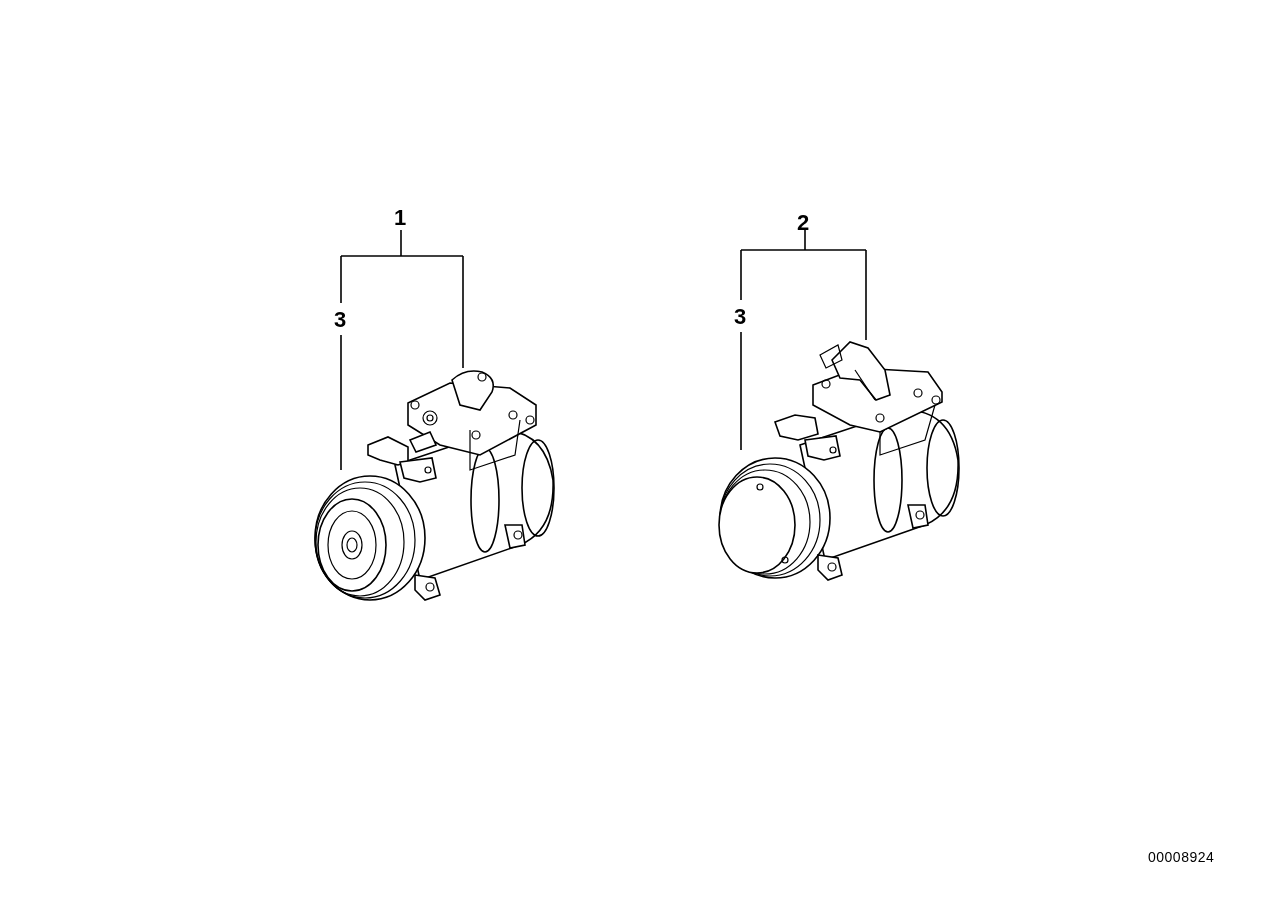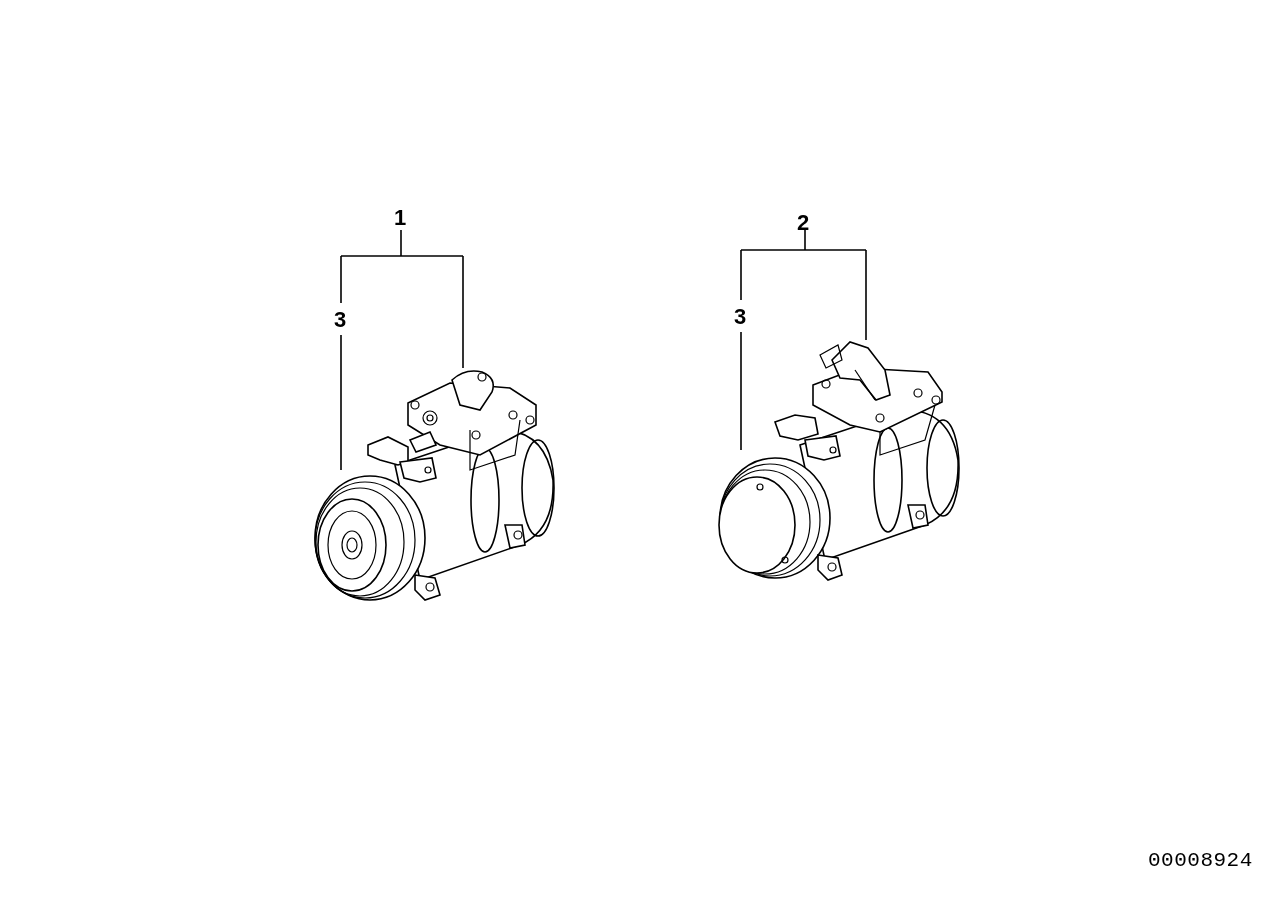--- a/index.html
+++ b/index.html
@@ -1,18 +1,18 @@
 <!DOCTYPE html>
 <html><head>
 <meta charset="utf-8">
 <style>
   html, body { margin: 0; padding: 0; background: #ffffff; }
   body { width: 1288px; height: 910px; position: relative; overflow: hidden; font-family: "Liberation Sans", sans-serif; }
   .label { position: absolute; font-weight: bold; font-size: 22px; color: #000; line-height: 1; }
-  .docnum { position: absolute; font-size: 21px; color: #000; left: 1148px; top: 849px; letter-spacing: 0.5px; font-family: Liberation Mono, monospace; }
+  .docnum { position: absolute; font-size: 14px; color: #000; left: 1148px; top: 849px; letter-spacing: 0.5px; }
   svg.drawing { position: absolute; left: 0; top: 0; }
   .ln { stroke: #000; stroke-width: 1.6; fill: none; }
   .ln2 { stroke: #000; stroke-width: 1.2; fill: none; }
   .fillw { fill: #fff; stroke: #000; stroke-width: 1.6; }
 </style>
 </head>
 <body>
 
 <svg class="drawing" width="1288" height="910" viewBox="0 0 1288 910">
 

